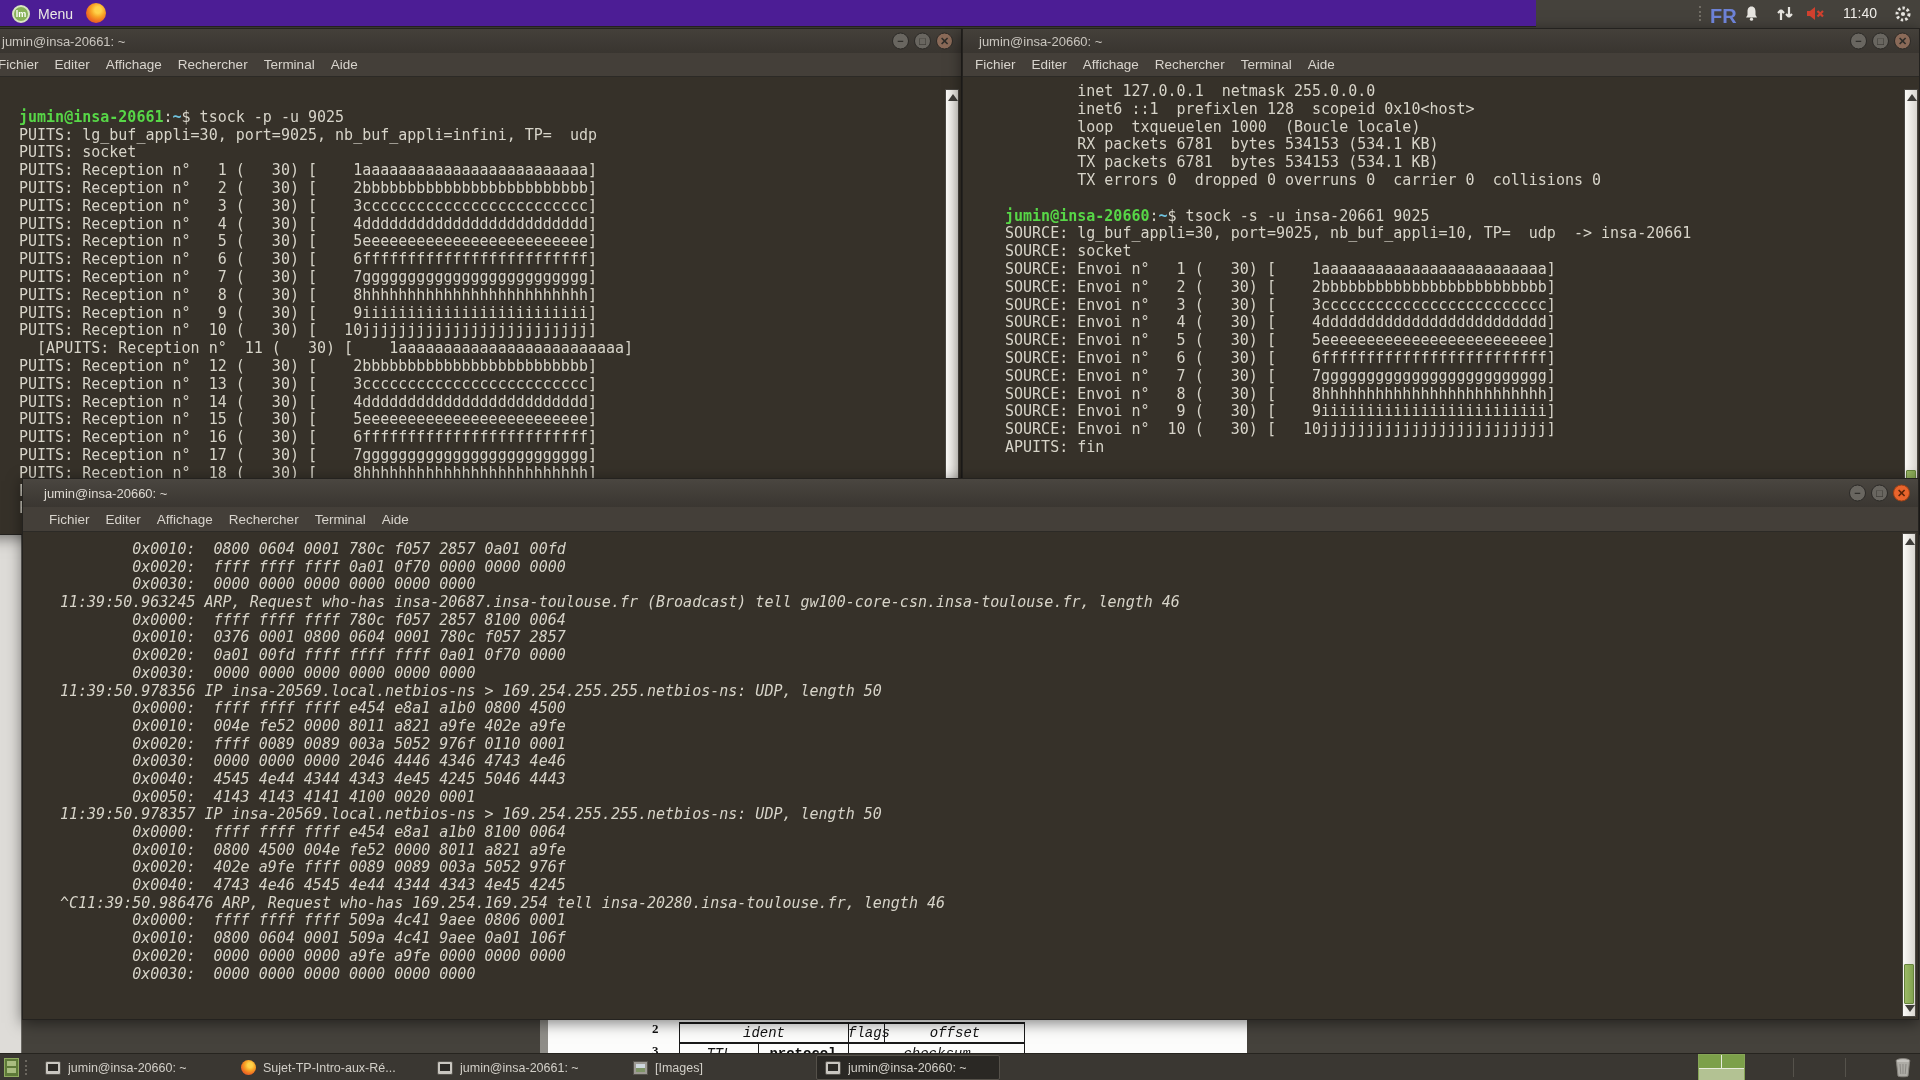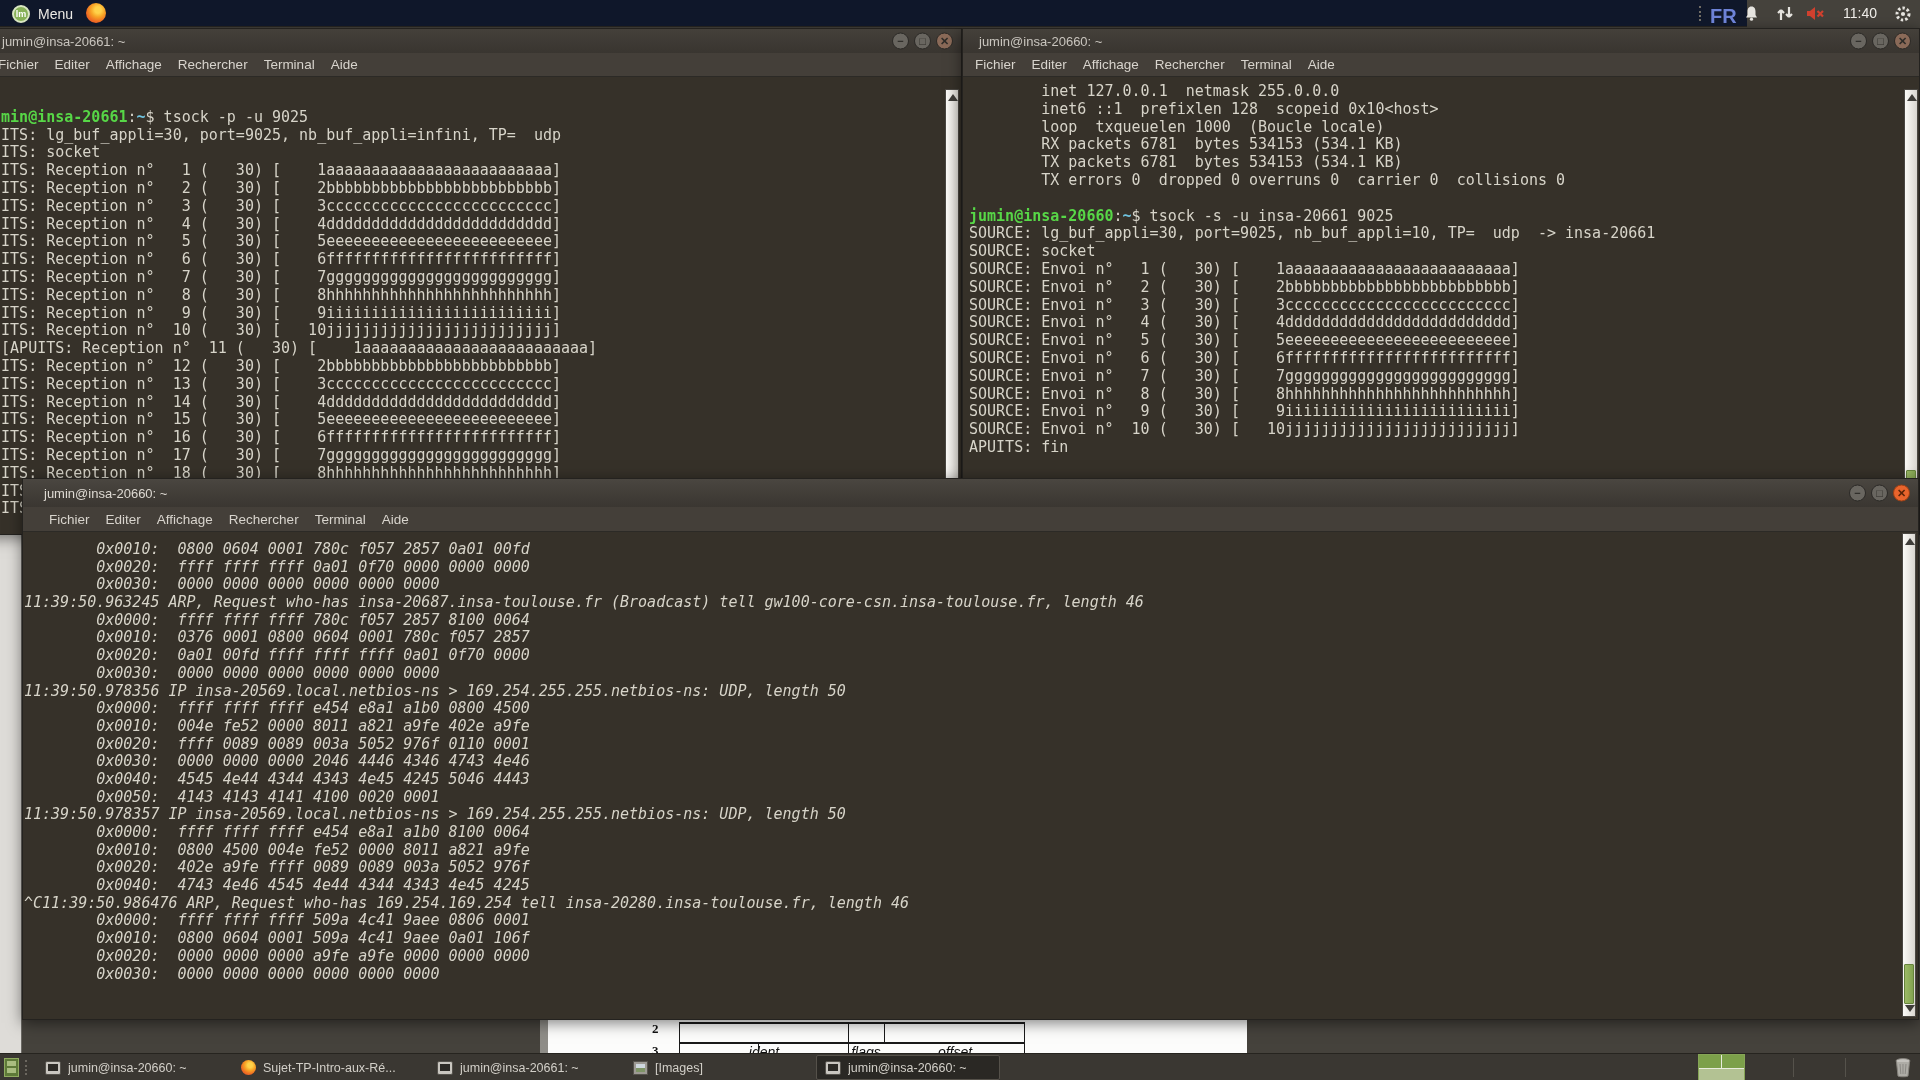--- a/index.html
+++ b/index.html
@@ -18,41 +18,41 @@
              display:flex; gap:5px; }
   .wbtn { width:17px; height:17px; border-radius:50%; background:#696660;
           border:1px solid #2b2926; color:#2f2d29; font-size:11px; line-height:15px;
           text-align:center; font-weight:bold; }
   .wbtn.close { background:#8a6a58; }
   .window.focused .wbtn.close { background:#e8642c; border-color:#9c3f14; color:#5a2408; }
   .menubar { height:24px; background:#443f39; display:flex; align-items:center;
              border-bottom:1px solid #2c2a26; }
   .window.focused .menubar { height:25px; }
   .menuitem { font-size:13.5px; color:#d8d4cd; padding:0 8px; white-space:nowrap; }
-  .content { position:absolute; left:0; right:0; bottom:0; background:#363129; }
+  .content { position:absolute; left:0; right:0; bottom:0; background:#363129;padding-left:36px; }
 
   
   .tlines { font-family:"DejaVu Sans Mono", monospace; font-size:15px; color:#d7d4c9; }
   .tline  { height:17.8px; line-height:17.8px; white-space:pre; }
   #terminal-bottom .tline { height:17.7px; line-height:17.7px; }
   .u-green { color:#57d747; font-weight:bold; }
   .u-cyan  { color:#6fc3df; font-weight:bold; }
 
   
   .sb { position:absolute; width:14px; background:linear-gradient(to right,#fbfaf7,#d9d6d0);
         border:1px solid #4a4742; }
   .sb-arrow { position:absolute; left:2px; width:0; height:0; border-left:5px solid transparent;
               border-right:5px solid transparent; }
   .sb-arrow.up   { top:4px; border-bottom:7px solid #3f3d39; }
   .sb-arrow.down { bottom:4px; border-top:7px solid #3f3d39; }
   .sb-thumb { position:absolute; left:1px; width:10px; background:linear-gradient(to right,#9cba66,#82a350);
               border:1px solid #66833c; border-radius:1px; }
 
   
-  #top-panel { position:absolute; left:0; top:0; width:1747px; height:27px; background:#0f172a;
+  #top-panel { position:absolute; left:0; top:0; width:1536px; height:27px; background:#4c1d95;
                border-bottom:1px solid #23211e; z-index:50; }
   #menu-button { position:absolute; left:6px; top:2px; height:23px; display:flex;
                  align-items:center; gap:8px; padding:0 6px; }
   #mint-icon { width:18px; height:18px; border-radius:50%; background:#87b158;
                border:2px solid #d9e6c3; color:#fff; font-size:9px; font-weight:bold;
                text-align:center; line-height:14px; }
   #menu-label { color:#eceae5; font-size:14px; }
   #firefox-launcher { position:absolute; left:86px; top:3px; }
   .ff-circle { width:20px; height:20px; border-radius:50%;
         background:radial-gradient(circle at 60% 35%, #ffd24a 0 18%, #f7a325 40%, #ef6c23 65%, #d9472b 100%); }
@@ -67,22 +67,22 @@
                      background:#dedcd8; border-right:1px solid #6b6964; }
   #pdf-bottom-band { position:absolute; left:22px; top:1018px; width:1898px; height:39px;
                      background:#45423c; }
   #pdf-gray-strip { position:absolute; left:540px; top:1018px; width:8px; height:39px; background:#8f8d88; }
   #pdf-page { position:absolute; left:548px; top:1018px; width:699px; height:39px; background:#fcfcfb; }
   .doc-table { position:absolute; left:131px; top:4px; width:346px; height:40px;
                border-top:2px solid #1a1a1a; border-left:1px solid #1a1a1a; border-right:1px solid #1a1a1a; }
   .doc-rowsep { position:absolute; left:0; right:0; top:18px; height:2px; background:#1a1a1a; }
   .doc-num { position:absolute; font-family:"Liberation Serif", serif; font-weight:bold;
              font-size:13px; color:#111; }
-  .doc-cell { position:absolute; font-family:Liberation Sans, sans-serif; font-style:italic;
-              font-size:14px; color:#111; text-align:center;margin-top:19px; }
+  .doc-cell { position:absolute; font-family:Liberation Mono, monospace; font-style:italic;
+              font-size:14px; color:#111; text-align:center; }
   .doc-cell.bold { font-style:normal; font-weight:bold; }
   .doc-v { position:absolute; width:1px; background:#1a1a1a; }
 
   
   #taskbar { position:absolute; left:0; top:1053px; width:1920px; height:27px; background:#3a3732;
              border-top:1px solid #26241f; z-index:60; }
   #pager-mini { position:absolute; left:4px; top:4px; width:15px; height:19px; background:#5e7a38;
                 border:1px solid #90ab60; }
   #pager-mini .bar { margin:2px 2px 0 2px; height:5px; background:#a9bd7f; }
   #tb-grip { position:absolute; left:25px; top:6px; width:4px; height:15px; border-left:2px dotted #6b675f; }

